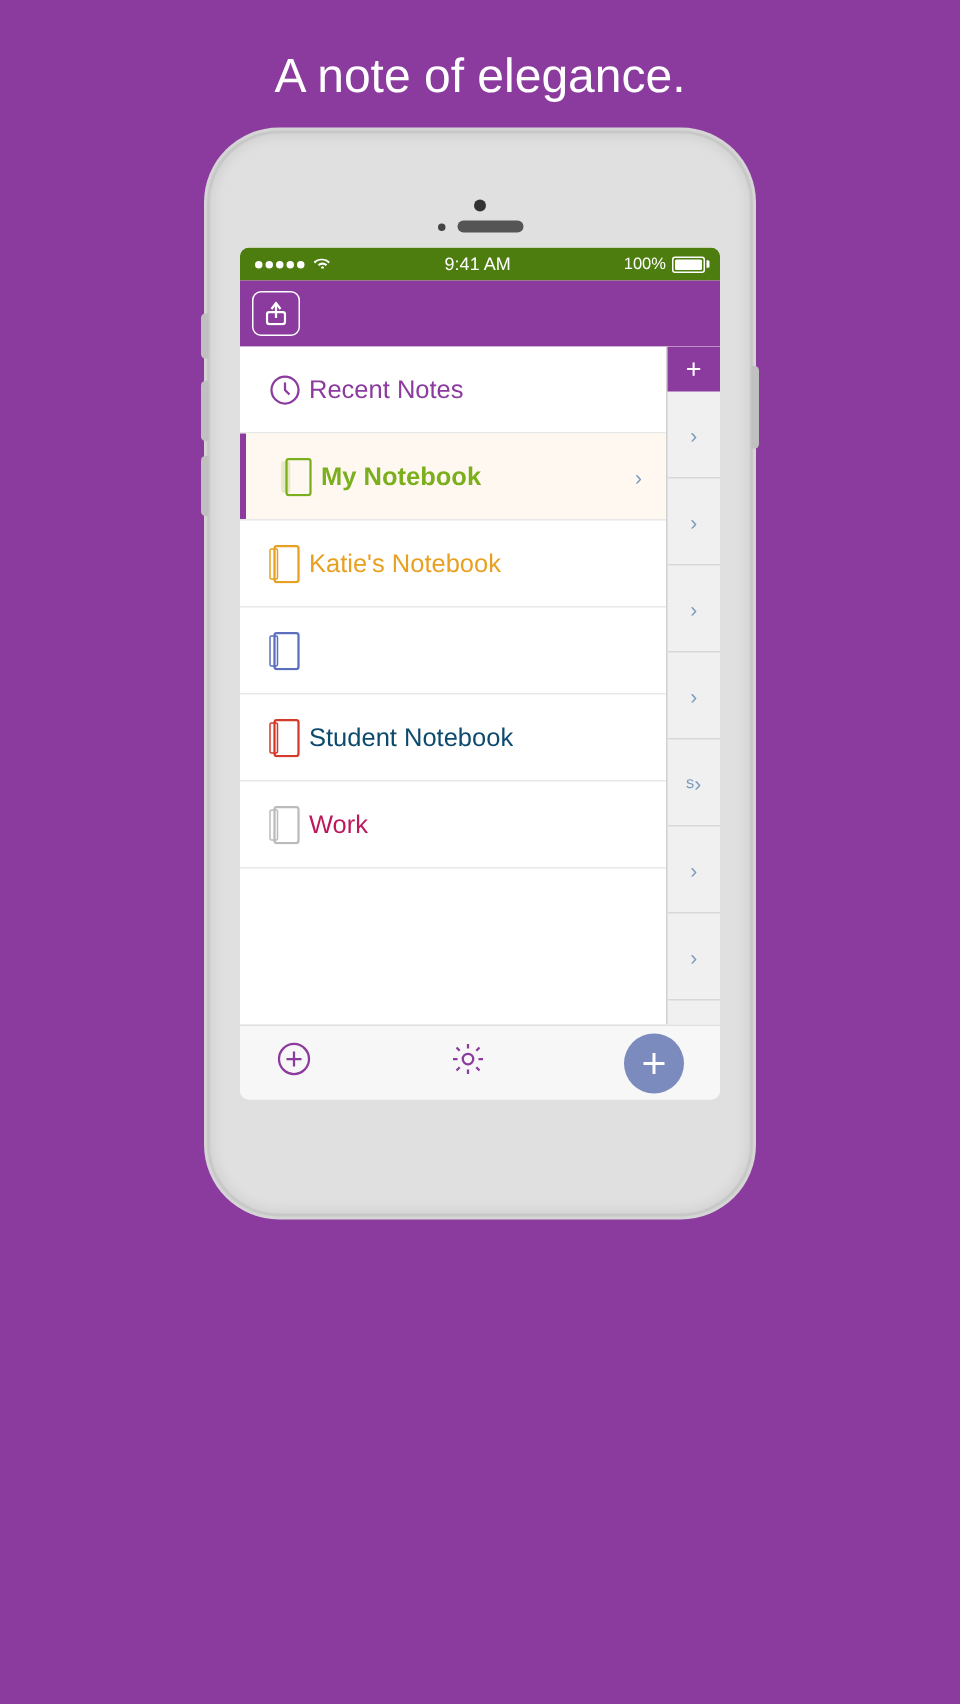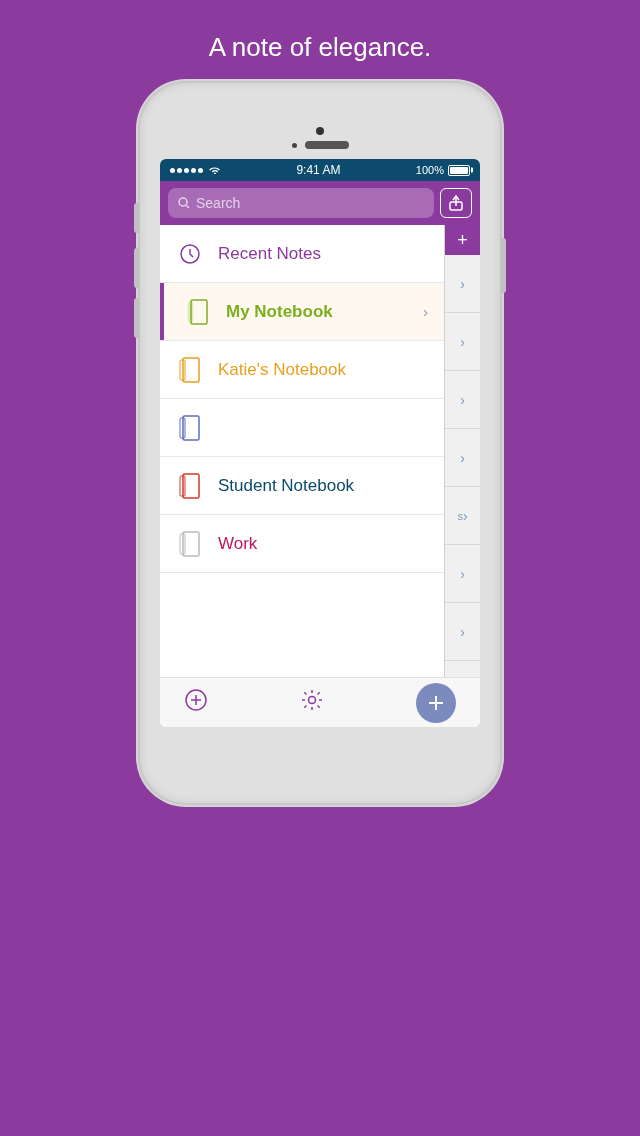--- a/index.html
+++ b/index.html
@@ -22,21 +22,21 @@
       margin-bottom: 20px;
     }
 
     .tagline-line1 {
       font-size: 30px;
       font-weight: 300;
       display: block;
     }
 
     .tagline-line2 {
-      font-size: 26px;
+      font-size: 32px;
       font-weight: 300;
       display: block;
     }
 
     
     .phone-shell {
       width: 360px;
       height: 720px;
       background: #e0e0e0;
       border-radius: 46px;
@@ -139,21 +139,21 @@
     .phone-speaker {
       width: 44px;
       height: 8px;
       background: #555;
       border-radius: 4px;
     }
 
     
     .status-bar {
       height: 22px;
-      background: #0c4a6e;
+      background: #4d7c0f;
       display: flex;
       align-items: center;
       padding: 0 10px;
       justify-content: space-between;
       flex-shrink: 0;
     }
 
     .status-left {
       display: flex;
       align-items: center;
@@ -278,21 +278,21 @@
       flex: 1;
       background: white;
       overflow: hidden;
     }
 
     .list-item {
       height: 58px;
       display: flex;
       align-items: center;
       padding: 0 16px;
-      gap: 14px;
+      gap: 2px;
       border-bottom: 1px solid #e8e8e8;
       position: relative;
     }
 
     .list-item.selected {
       background: linear-gradient(to right, #fff8f0, #fff8f0);
       padding-left: 24px;
     }
 
     .selected-indicator {
@@ -440,27 +440,20 @@
       <span class="status-time">9:41 AM</span>
       <div class="status-right">
         <span class="battery-text">100%</span>
         <div class="battery-icon">
           <div class="battery-fill"></div>
         </div>
       </div>
     </div>
 
     <div class="search-bar-container">
-      <div class="search-input-wrap">
-        <svg width="12" height="12" viewBox="0 0 12 12" fill="rgba(255,255,255,0.7)">
-          <circle cx="5" cy="5" r="4" fill="none" stroke="rgba(255,255,255,0.7)" stroke-width="1.5"></circle>
-          <line x1="8.2" y1="8.2" x2="11" y2="11" stroke="rgba(255,255,255,0.7)" stroke-width="1.5"></line>
-        </svg>
-        <span class="search-placeholder">Search</span>
-      </div>
       <div class="share-btn">
         <svg width="14" height="16" viewBox="0 0 14 16" fill="none">
           <polyline points="4,5 7,1 10,5" stroke="white" stroke-width="1.5" fill="none"></polyline>
           <line x1="7" y1="1" x2="7" y2="11" stroke="white" stroke-width="1.5"></line>
           <rect x="1" y="7" width="12" height="8" rx="1.5" stroke="white" stroke-width="1.5" fill="none"></rect>
         </svg>
       </div>
     </div>
 
     <div class="list-area-wrapper">

